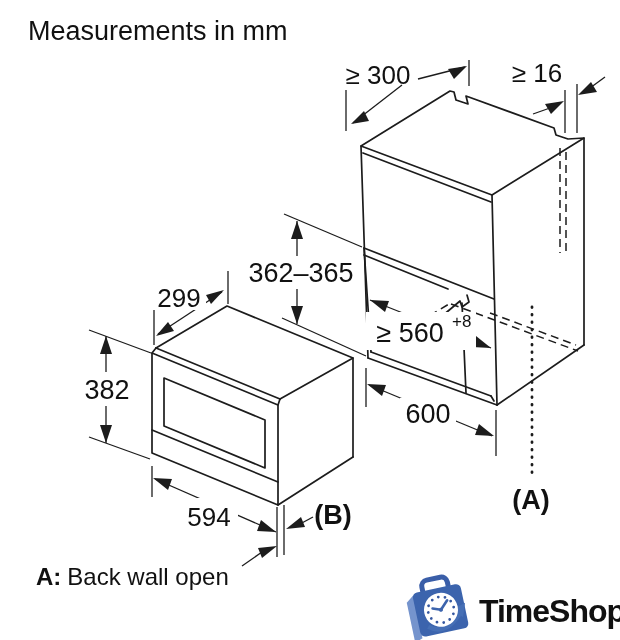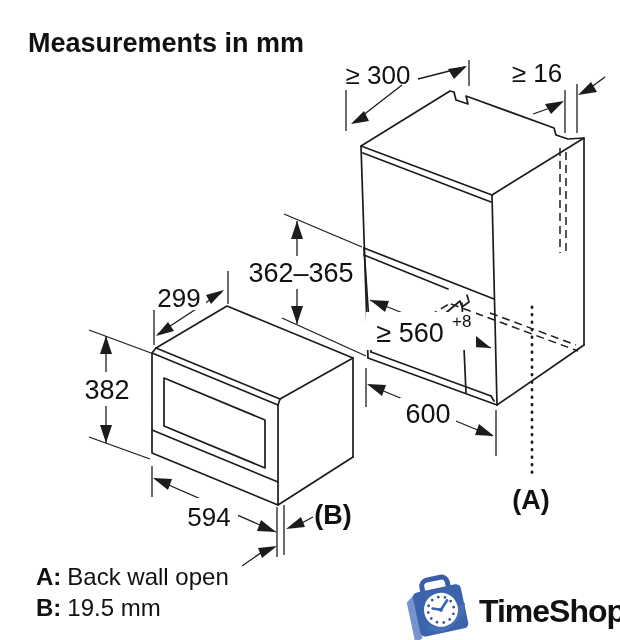--- a/index.html
+++ b/index.html
@@ -1,22 +1,22 @@
 <!DOCTYPE html>
 <html><head>
 <meta charset="utf-8">
 <style>
   html,body{margin:0;padding:0;background:#fff;}
   .stage{
     position:relative;width:620px;height:640px;background:#ffffff;
     font-family:"Liberation Sans",sans-serif;overflow:hidden;
   }
   .title{
-    position:absolute;left:28px;top:28px;font-size:27px;color:#111;
-    letter-spacing:0;white-space:nowrap;font-weight:bold;
+    position:absolute;left:28px;top:16px;font-size:27px;color:#111;
+    letter-spacing:0;white-space:nowrap;
   }
   .legend{position:absolute;left:36px;top:561px;font-size:24px;color:#111;line-height:31px;}
   .legend .row{white-space:nowrap;}
   .legend .key{font-weight:bold;margin-right:6px;}
   svg{position:absolute;left:0;top:0;}
   svg text{font-family:"Liberation Sans",sans-serif;fill:#111;}
   .dimtxt{font-size:26px;}
   .dimtxt-big{font-size:27px;}
   .suptxt{font-size:17px;}
   .reftxt{font-size:27px;font-weight:bold;}
@@ -199,16 +199,15 @@
           <path d="M 1,0 L -7,-3"></path>
         </g>
         <circle cx="1" cy="0" r="2" fill="#3c64ad"></circle>
       </g>
       <text class="logotxt" x="479" y="622" fill="#4b7fc2">TimeShop</text>
     </g>
   </svg>
 
   <div class="legend">
     <div class="row"><span class="key">A:</span><span>Back wall open</span></div>
-    <div class="row"><span class="key">B:</span><span>19.5 mm</span></div>
   </div>
 
 </div>
 
 </body></html>

